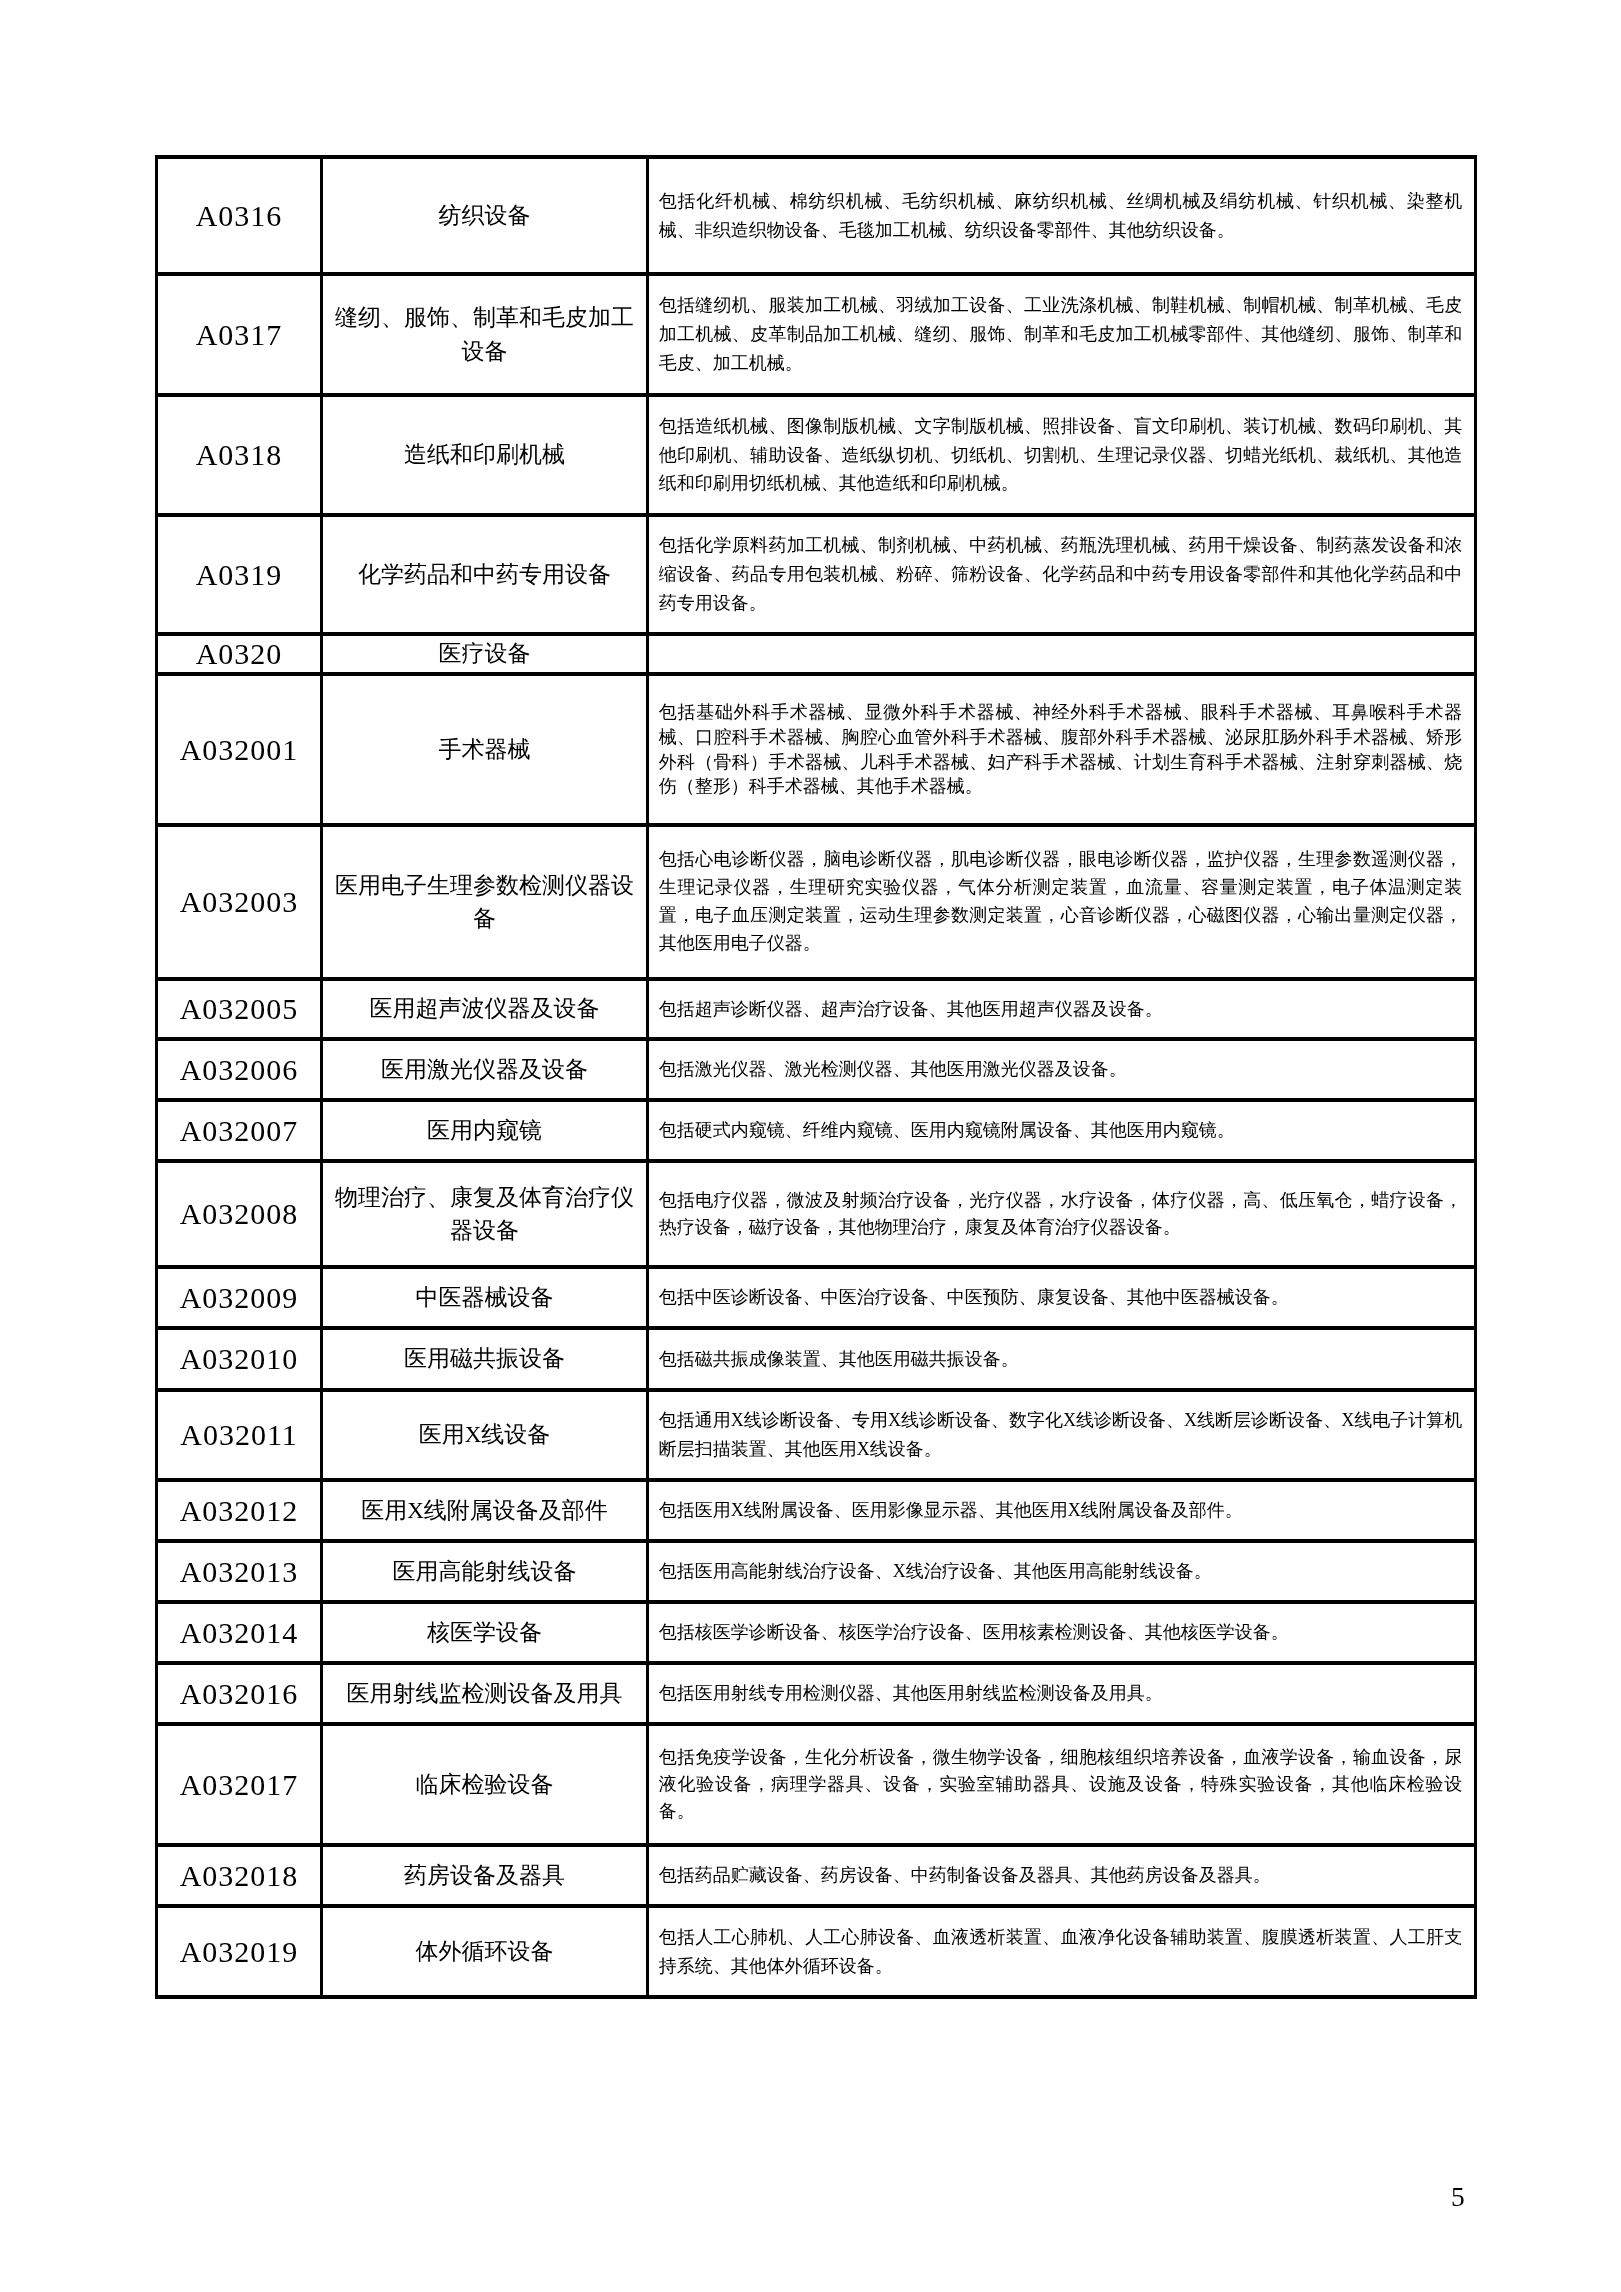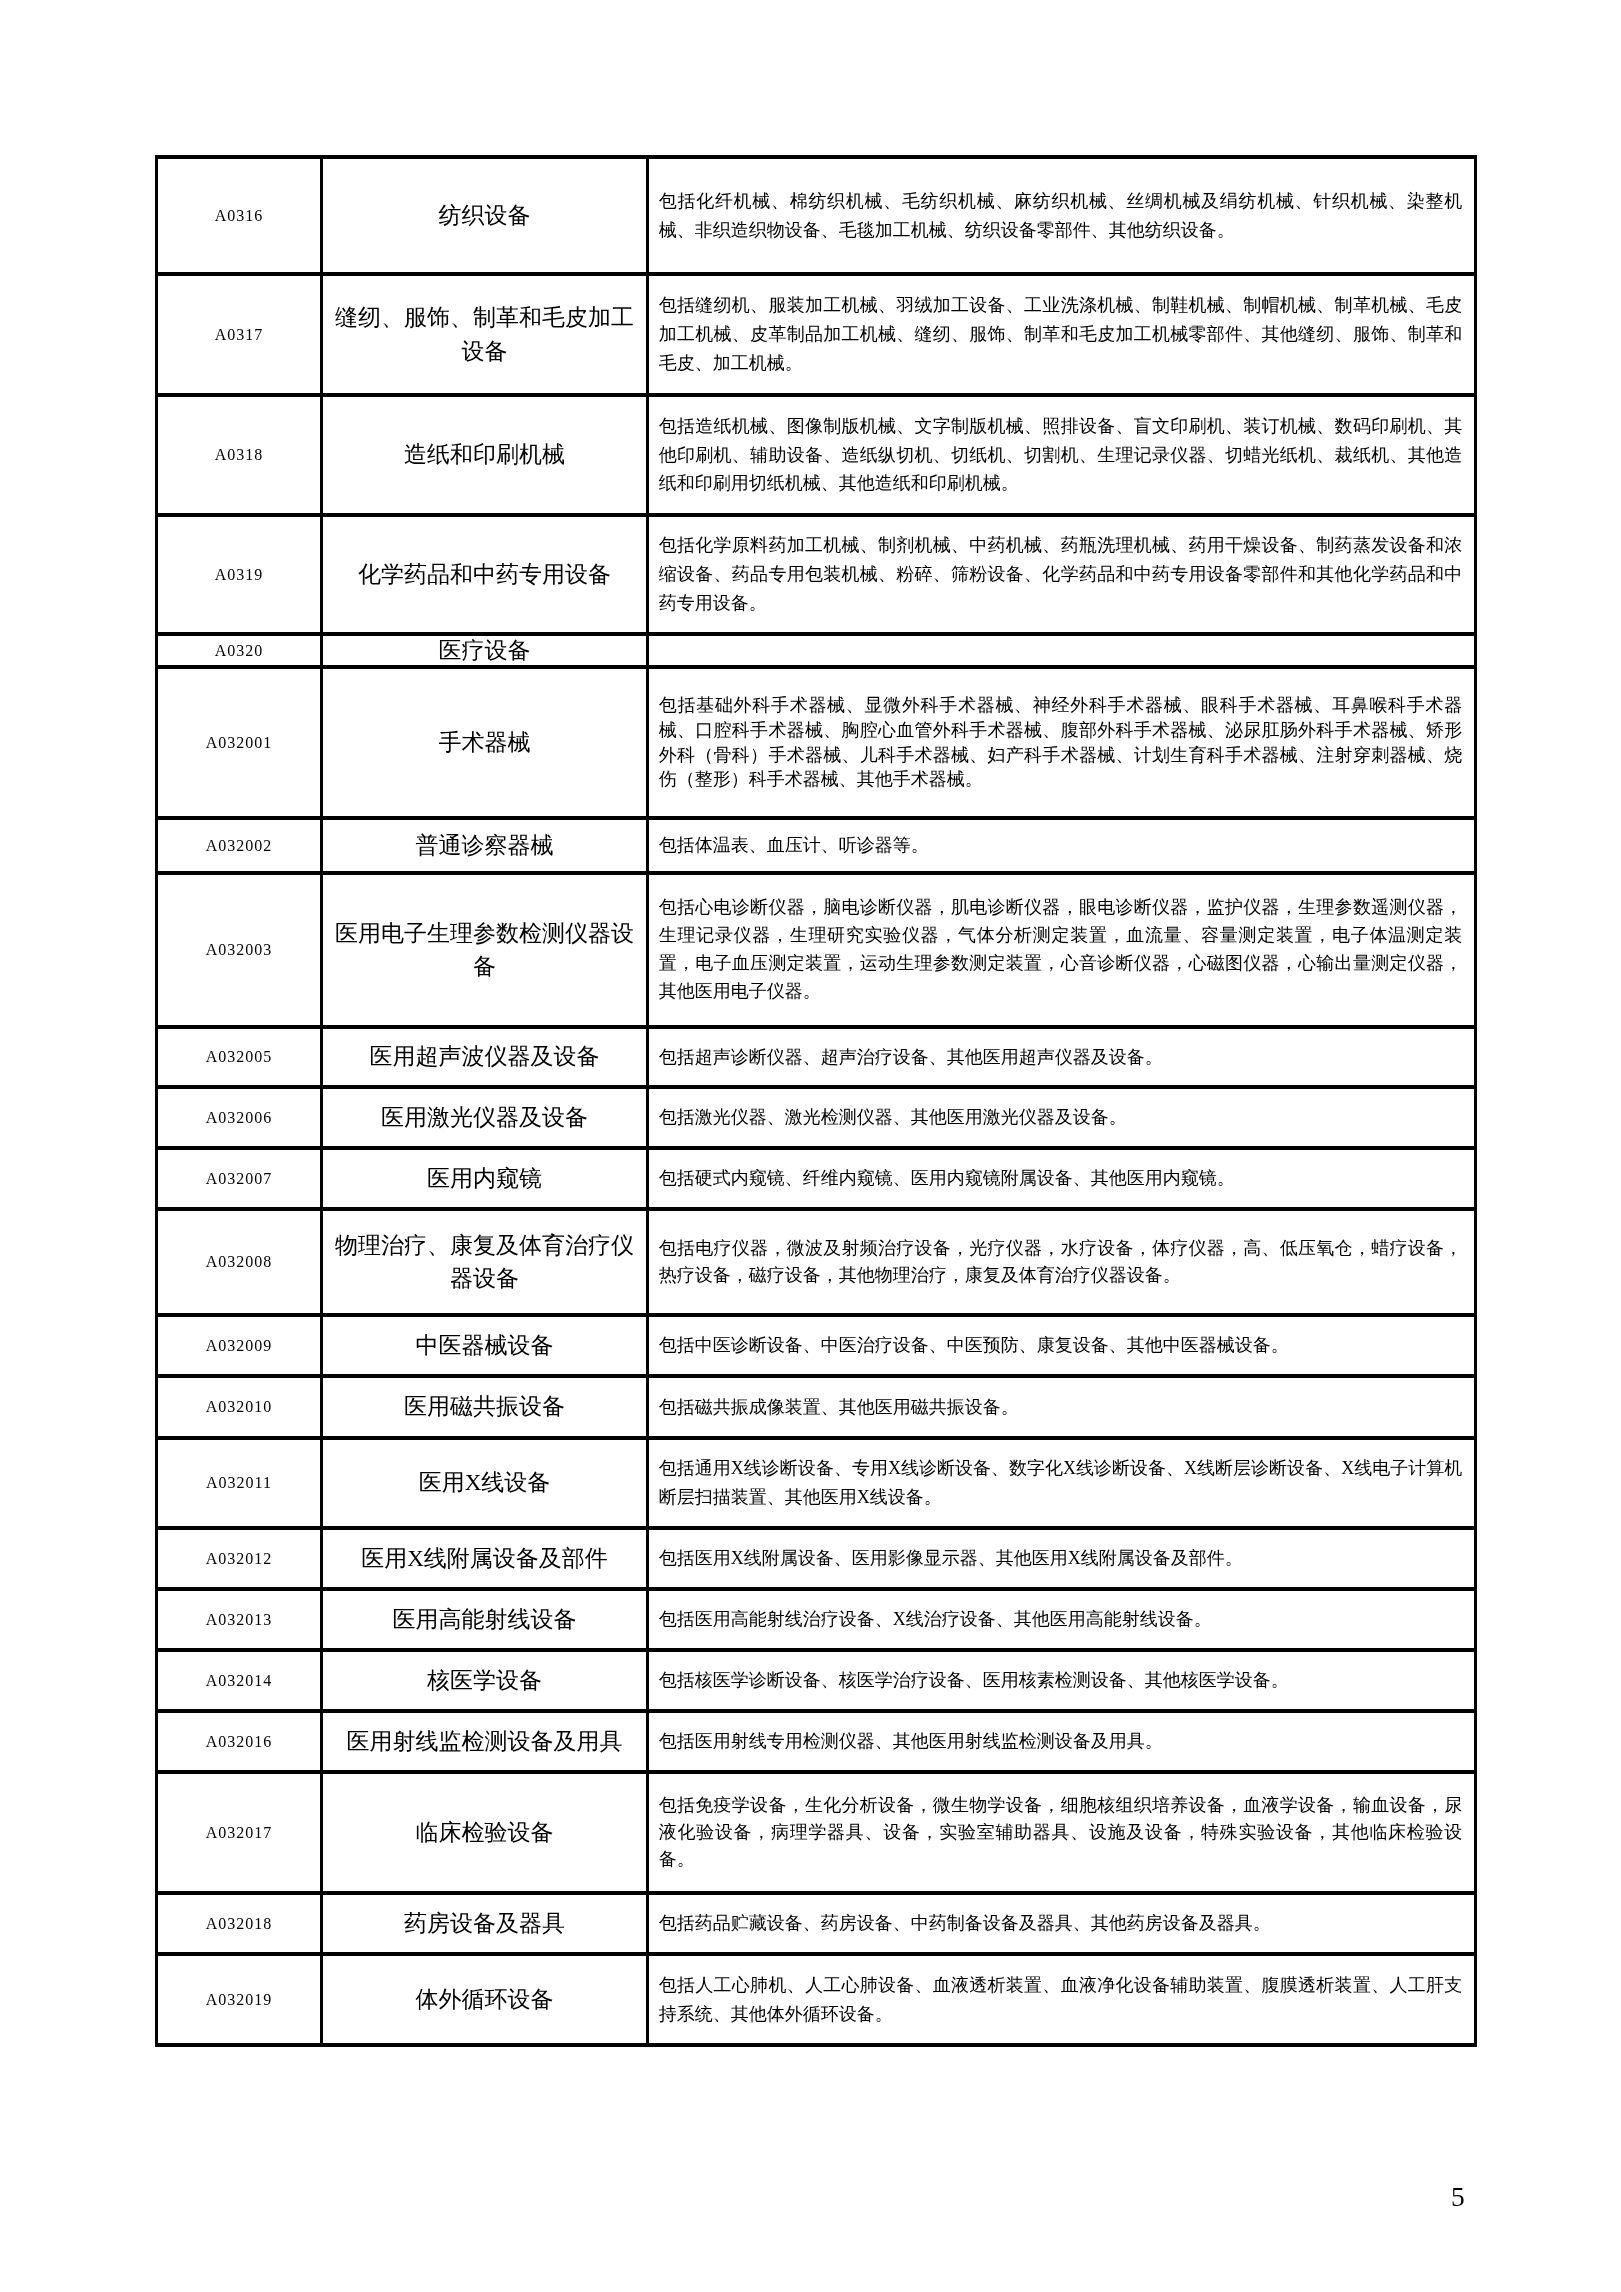--- a/index.html
+++ b/index.html
@@ -21,21 +21,21 @@
   col.c-name { width:326px; }
   col.c-desc { width:828px; }
   td {
     border:3.9px solid #000;
     border-top-width:4.9px;
     border-bottom-width:4.9px;
     overflow:hidden;
   }
   td.code {
     text-align:center; vertical-align:middle;
-    font-size:16px; letter-spacing:1px;
+    font-size:30px; letter-spacing:1px;
     font-family:"Liberation Serif","DejaVu Serif",serif;
   }
   td.name {
     text-align:center; vertical-align:middle;
     font-size:23px; line-height:1.45;
     padding:2px 5.9px;
   }
   td.desc {
     text-align:justify; vertical-align:middle;
     font-size:18px; line-height:1.6;
@@ -82,25 +82,20 @@
       </tr>
       <tr style="height:33px">
         <td class="code">A0320</td>
         <td class="name" style="line-height:1.1;padding:0 5.9px">医疗设备</td>
         <td class="desc"></td>
       </tr>
       <tr style="height:151px">
         <td class="code">A032001</td>
         <td class="name">手术器械</td>
         <td class="desc" style="line-height:1.38">包括基础外科手术器械、显微外科手术器械、神经外科手术器械、眼科手术器械、耳鼻喉科手术器械、口腔科手术器械、胸腔心血管外科手术器械、腹部外科手术器械、泌尿肛肠外科手术器械、矫形外科（骨科）手术器械、儿科手术器械、妇产科手术器械、计划生育科手术器械、注射穿刺器械、烧伤（整形）科手术器械、其他手术器械。</td>
-      </tr>
-      <tr style="height:55px">
-        <td class="code">A032002</td>
-        <td class="name">普通诊察器械</td>
-        <td class="desc">包括体温表、血压计、听诊器等。</td>
       </tr>
       <tr style="height:154px">
         <td class="code">A032003</td>
         <td class="name">医用电子生理参数检测仪器设备</td>
         <td class="desc" style="line-height:1.55">包括心电诊断仪器，脑电诊断仪器，肌电诊断仪器，眼电诊断仪器，监护仪器，生理参数遥测仪器，生理记录仪器，生理研究实验仪器，气体分析测定装置，血流量、容量测定装置，电子体温测定装置，电子血压测定装置，运动生理参数测定装置，心音诊断仪器，心磁图仪器，心输出量测定仪器，其他医用电子仪器。</td>
       </tr>
       <tr style="height:60px">
         <td class="code">A032005</td>
         <td class="name">医用超声波仪器及设备</td>
         <td class="desc">包括超声诊断仪器、超声治疗设备、其他医用超声仪器及设备。</td>

